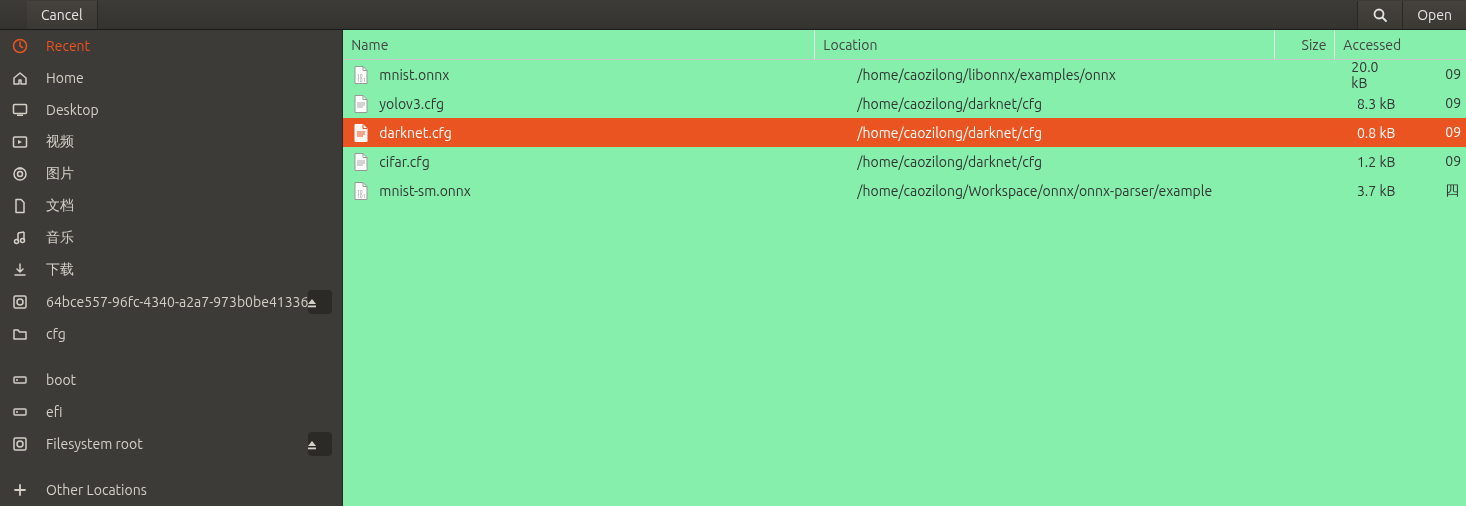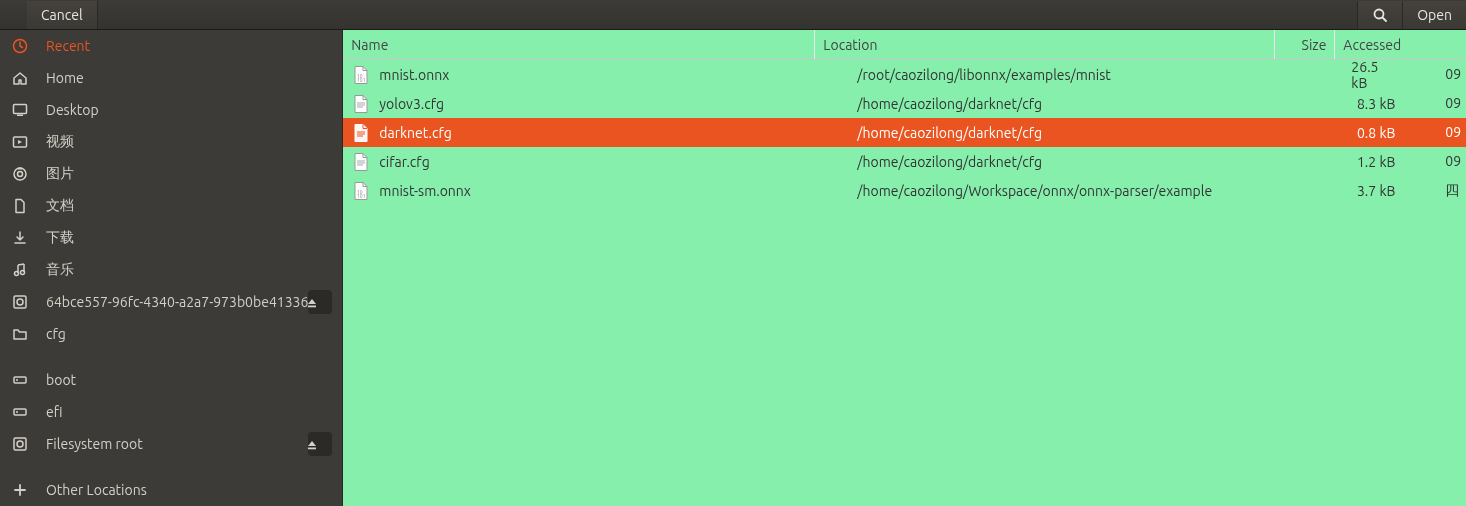--- a/index.html
+++ b/index.html
@@ -250,32 +250,32 @@
           <span class="iconw">
             <svg width="16" height="16">
               <use href="#i-documents"></use>
             </svg>
           </span>
           <span class="label">文档</span>
         </div>
         <div class="sb-item">
           <span class="iconw">
             <svg width="16" height="16">
+              <use href="#i-music"></use>
+            </svg>
+          </span>
+          <span class="label">音乐</span>
+        </div>
+        <div class="sb-item">
+          <span class="iconw">
+            <svg width="16" height="16">
               <use href="#i-downloads"></use>
             </svg>
           </span>
           <span class="label">下载</span>
-        </div>
-        <div class="sb-item">
-          <span class="iconw">
-            <svg width="16" height="16">
-              <use href="#i-music"></use>
-            </svg>
-          </span>
-          <span class="label">音乐</span>
         </div>
         <div class="sb-item">
           <span class="iconw">
             <svg width="16" height="16">
               <use href="#i-disk"></use>
             </svg>
           </span>
           <span class="label">64bce557-96fc-4340-a2a7-973b0be41336</span>
           <span class="eject">
             <span class="iconw">
@@ -351,22 +351,22 @@
     <div id="file-rows">
         <div class="filerow">
           <div class="col col-name">
             <span class="fileicon">
               <svg width="16" height="18">
                 <use href="#i-binfile"></use>
               </svg>
             </span>
             <span>mnist.onnx</span>
           </div>
-          <div class="col col-location">/root/caozilong/libonnx/examples/mnist</div>
-          <div class="col col-size">26.5 kB</div>
+          <div class="col col-location">/home/caozilong/libonnx/examples/onnx</div>
+          <div class="col col-size">20.0 kB</div>
           <div class="col col-accessed">
             <span class="time">
               <span>09</span>
               <span>：</span>
               <span>49</span>
             </span>
           </div>
         </div>
         <div class="filerow">
           <div class="col col-name">

